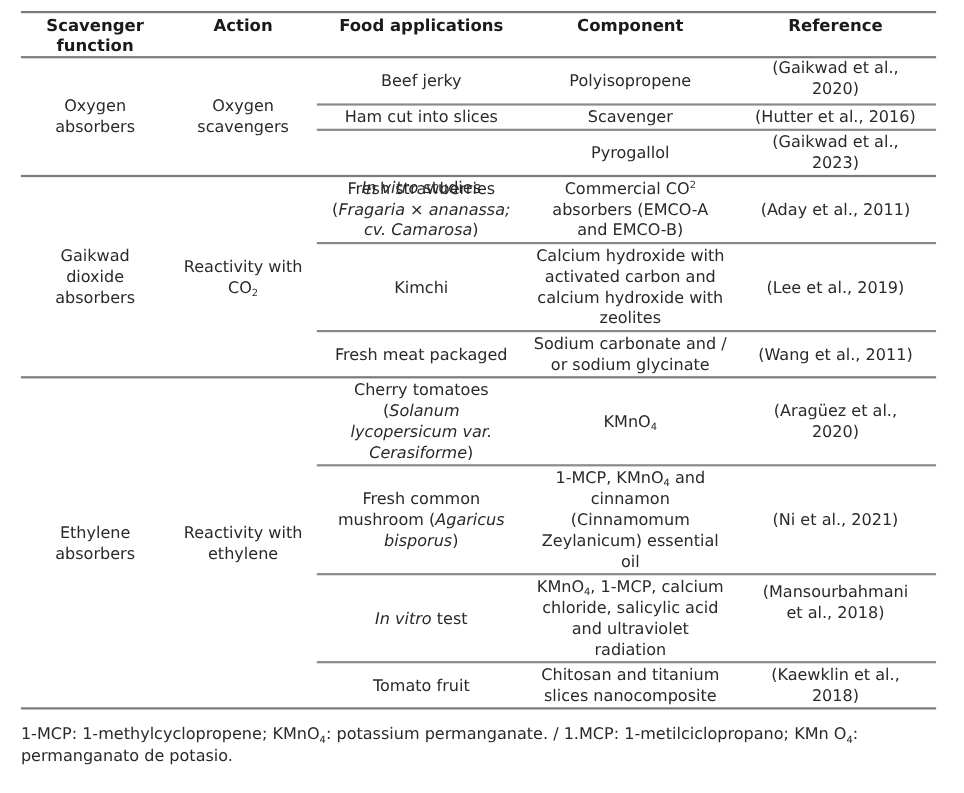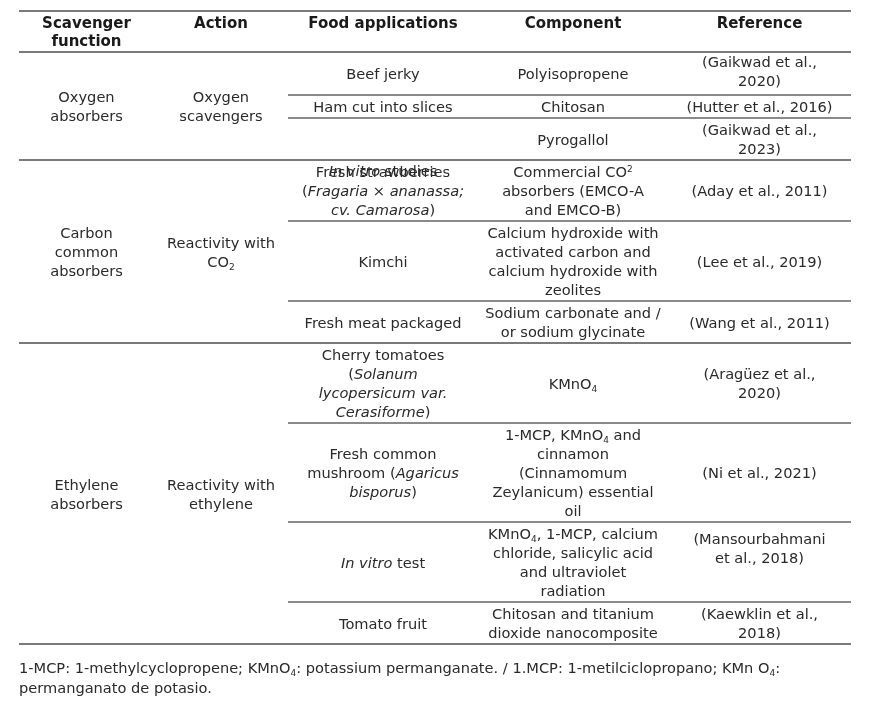--- a/index.html
+++ b/index.html
@@ -48,33 +48,33 @@
       <span style="width:100px">Oxygen scavengers</span>
     </div>
 
   <div class="cell" style="left:288px;width:190px;top:53px;height:41px;text-align:right;">Beef jerky</div>
   <div class="cell" style="left:478px;width:190px;top:53px;height:41px;">Polyisopropene</div>
   <div class="cell" style="left:668px;width:183px;top:53px;height:35px;">
       <span style="width:150px">(Gaikwad et al., 2020)</span>
     </div>
 
   <div class="cell" style="left:288px;width:190px;top:96px;height:21px;">Ham cut into slices</div>
-  <div class="cell" style="left:478px;width:190px;top:96px;height:21px;">Chitosan</div>
+  <div class="cell" style="left:478px;width:190px;top:96px;height:21px;">Scavenger</div>
   <div class="cell" style="left:668px;width:183px;top:96px;height:21px;">(Hutter et al., 2016)</div>
 
   <div class="cell" style="left:288px;width:190px;top:119px;height:35px;margin-top:34px;">
       <span><span class="i">In vitro</span><span style="white-space:pre"> studies</span></span>
     </div>
   <div class="cell" style="left:478px;width:190px;top:119px;height:40px;">Pyrogallol</div>
   <div class="cell" style="left:668px;width:183px;top:119px;height:40px;">
       <span style="width:150px">(Gaikwad et al., 2023)</span>
     </div>
 
   <div class="cell" style="left:19px;width:135px;top:161px;height:181px;">
-      <span style="width:80px">Carbon common absorbers</span>
+      <span style="width:80px">Gaikwad dioxide absorbers</span>
     </div>
   <div class="cell" style="left:154px;width:134px;top:161px;height:181px;">
       <span><span>Reactivity with</span><br><span>CO</span><sub>2</sub></span>
     </div>
 
   <div class="cell" style="left:288px;width:190px;top:161px;height:59px;">
       <span><span>Fresh strawberries</span><br>(<span class="i">Fragaria × ananassa; cv. Camarosa</span>)</span>
     </div>
   <div class="cell" style="left:478px;width:190px;top:161px;height:59px;">
       <span style="width:165px"><span>Commercial CO</span><sup>2</sup><span> absorbers (EMCO-A and EMCO-B)</span></span>
@@ -119,21 +119,21 @@
     </div>
   <div class="cell" style="left:478px;width:190px;top:523px;height:78px;">
       <span style="width:170px"><span>KMnO</span><sub>4</sub><span>, 1-MCP, calcium chloride, salicylic acid and ultraviolet radiation</span></span>
     </div>
   <div class="cell" style="left:668px;width:183px;top:509px;height:78px;">
       <span style="width:150px">(Mansourbahmani et al., 2018)</span>
     </div>
 
   <div class="cell" style="left:288px;width:190px;top:603px;height:40px;">Tomato fruit</div>
   <div class="cell" style="left:478px;width:190px;top:603px;height:40px;">
-      <span style="width:185px">Chitosan and titanium dioxide nanocomposite</span>
+      <span style="width:185px">Chitosan and titanium slices nanocomposite</span>
     </div>
   <div class="cell" style="left:668px;width:183px;top:603px;height:40px;">
       <span style="width:150px">(Kaewklin et al., 2018)</span>
     </div>
 </div>
 
 <div class="note">
   <span>1-MCP: 1-methylcyclopropene; KMnO</span><sub>4</sub><span>: potassium permanganate. / 1.MCP: 1-metilciclopropano; KMn O</span><sub>4</sub><span>: permanganato de potasio.</span>
 </div>
 

